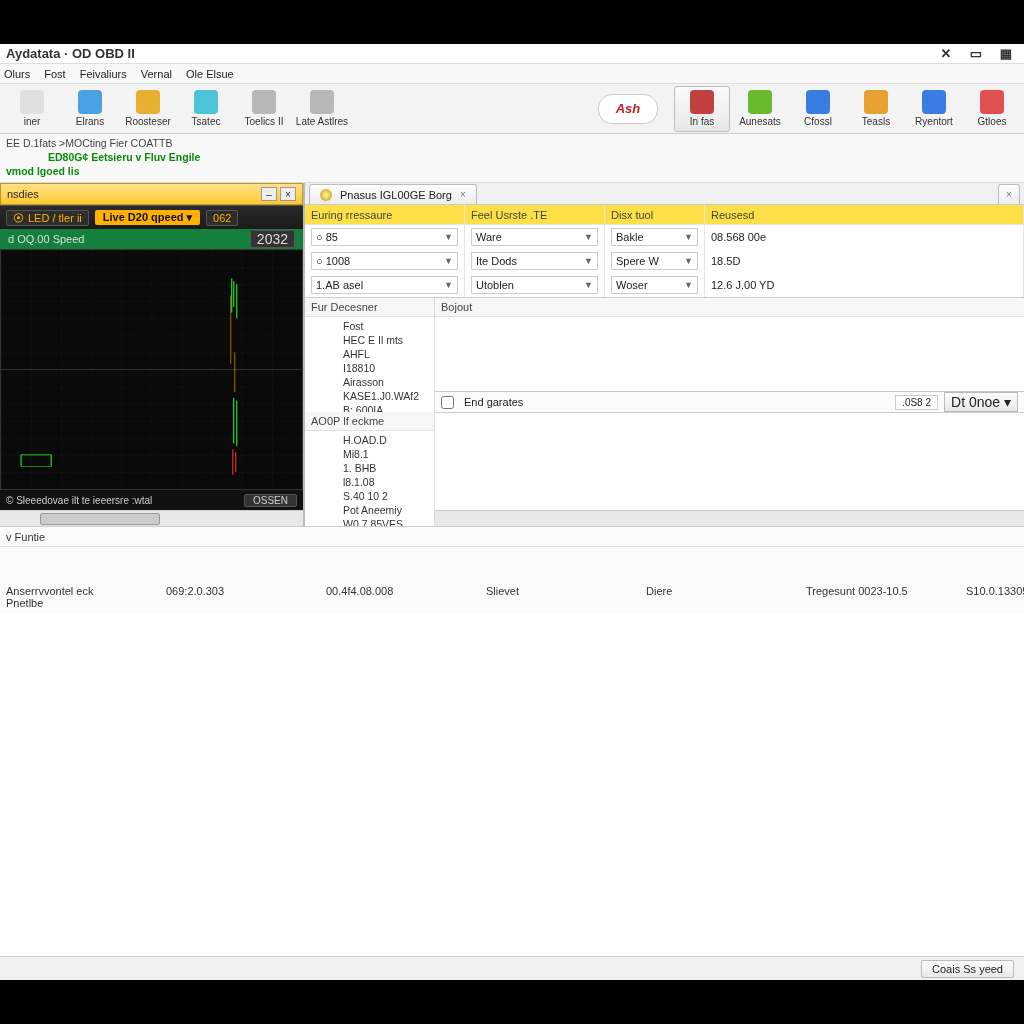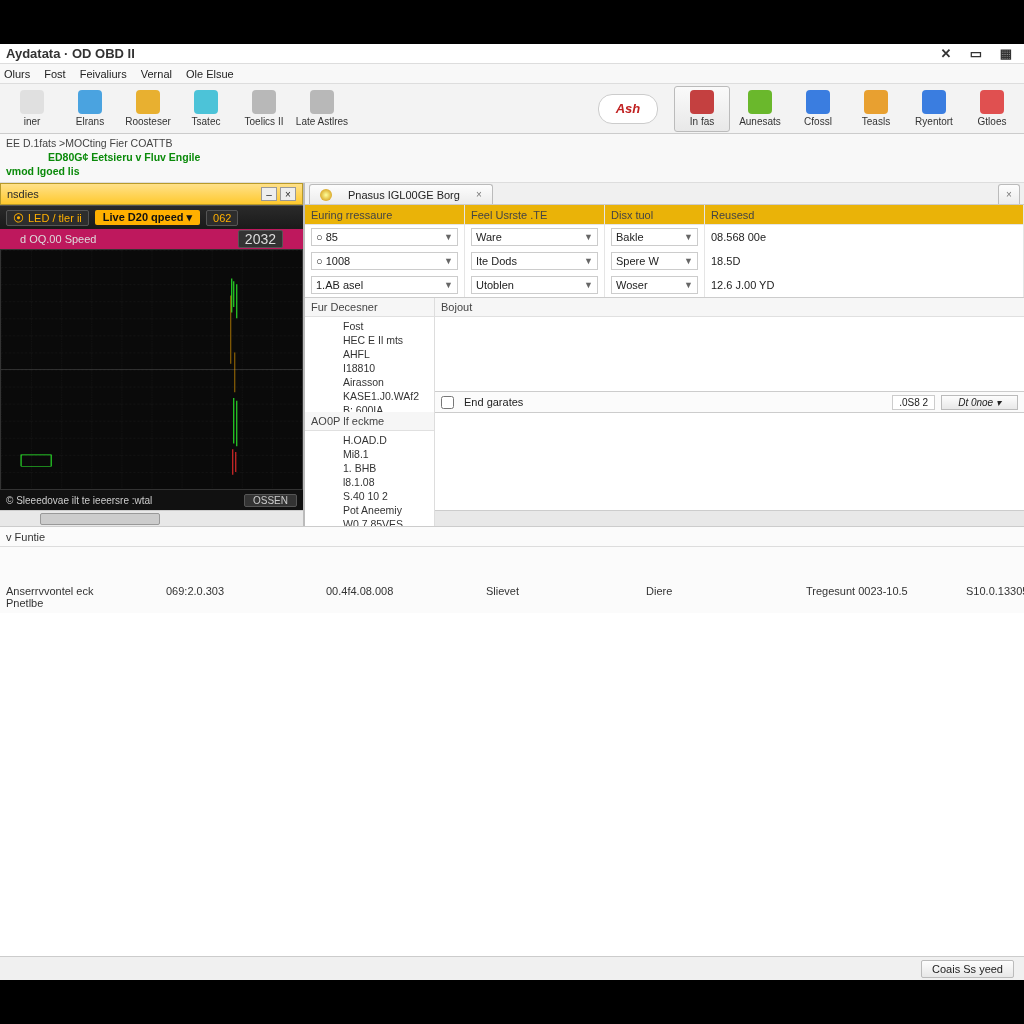--- a/index.html
+++ b/index.html
@@ -19,51 +19,51 @@
 .status-lines .l2 { color: #0a8a0a; font-weight: bold; padding-left: 42px; }
 .status-lines .l3 { color: #0a8a0a; font-weight: bold; }
 .workspace { flex: 1; display: flex; min-height: 0; }
 .left-panel { width: 305px; display: flex; flex-direction: column; border-right: 2px solid #bbb; }
 .panel-tabhdr { height: 22px; background: linear-gradient(#ffe18a,#ffc92e); border: 1px solid #b89a2a; display: flex; align-items: center; padding: 0 6px; font-size: 11px; color: #2a2a2a; }
 .panel-tabhdr .hspacer { flex: 1; }
 .panel-tabhdr .hbtn { width: 16px; height: 14px; background: #eee; border: 1px solid #999; margin-left: 3px; display: inline-flex; align-items: center; justify-content: center; font-size: 10px; cursor: pointer; }
 .panel-subbar { height: 24px; background: linear-gradient(#2a2a2a,#1a1a1a); display: flex; align-items: center; padding: 0 6px; gap: 6px; color: #ffb000; font-size: 11px; border-top: 1px solid #555; }
 .panel-subbar .chip { background: #2d2d2d; border: 1px solid #555; color: #ffb000; padding: 1px 6px; border-radius: 2px; display: inline-flex; align-items: center; gap: 4px; cursor: pointer; }
 .panel-subbar .live { background: #ffb000; color: #111; padding: 1px 8px; border-radius: 2px; font-weight: bold; cursor: pointer; }
-.graph-head { height: 20px; background: #be185d; color: #ddd; display: flex; align-items: center; padding: 0 20px; font-size: 11px; }
+.graph-head { height: 20px; background: #15803d; color: #ddd; display: flex; align-items: center; padding: 0 8px; font-size: 11px; }
 .graph-head .spacer { flex: 1; }
 .graph-head .num { background: #333; border: 1px solid #555; padding: 0 6px; border-radius: 2px; font-size: 14px; }
 .graph { flex: 1; background: #0a0a0a; position: relative; border: 1px solid #333; margin: 0; overflow: hidden; }
 .graph svg { width: 100%; height: 100%; display: block; }
 .graph-footer { height: 20px; background: #111; color: #ccc; display: flex; align-items: center; padding: 0 6px; font-size: 10px; }
 .graph-footer .spacer { flex: 1; }
 .graph-footer .btn { background: #333; border: 1px solid #555; padding: 0 8px; border-radius: 2px; cursor: pointer; }
 .hscroll { height: 16px; background: #e8e8e8; border-top: 1px solid #ccc; position: relative; }
 .hscroll .thumb { position: absolute; left: 40px; top: 2px; width: 120px; height: 12px; background: #ccc; border: 1px solid #999; border-radius: 2px; }
 .right-panel { flex: 1; display: flex; flex-direction: column; background: #fff; min-width: 0; }
 .rtabs { height: 22px; display: flex; align-items: flex-end; padding: 0 4px; gap: 2px; background: #f0f0f0; border-bottom: 1px solid #ccc; }
-.rtab { height: 20px; padding: 0 10px; background: linear-gradient(#fdfdfd,#ececec); border: 1px solid #bbb; border-bottom: none; border-radius: 3px 3px 0 0; display: flex; align-items: center; gap: 16px; font-size: 11px; cursor: pointer; }
+.rtab { height: 20px; padding: 0 10px; background: linear-gradient(#fdfdfd,#ececec); border: 1px solid #bbb; border-bottom: none; border-radius: 3px 3px 0 0; display: flex; align-items: center; gap: 8px; font-size: 11px; cursor: pointer; }
 .rtab .x { font-size: 10px; color: #777; cursor: pointer; }
 .filters { display: grid; grid-template-columns: 160px 140px 100px 1fr; border-bottom: 1px solid #ccc; }
 .fcell { padding: 3px 6px; border-right: 1px solid #e5e5e5; font-size: 11px; display: flex; align-items: center; min-height: 20px; }
-.fcell.head { background: #eab308; color: #444; font-weight: normal; border-bottom: 1px solid #e5e5e5; }
+.fcell.head { background: #fde047; color: #444; font-weight: normal; border-bottom: 1px solid #e5e5e5; }
 .fcell .sel { flex: 1; border: 1px solid #ccc; background: #fff; height: 18px; padding: 0 4px; display: flex; align-items: center; justify-content: space-between; font-size: 11px; cursor: pointer; }
 .fcell .sel .caret { color: #666; font-size: 9px; }
 .lists { flex: 1; display: grid; grid-template-columns: 130px 1fr; min-height: 0; }
 .list-col { border-right: 1px solid #ddd; overflow: hidden; display: flex; flex-direction: column; }
 .list-head { padding: 3px 6px; background: #f6f6f6; border-bottom: 1px solid #e0e0e0; font-size: 11px; color: #444; }
 .list-body { flex: 1; overflow: auto; padding: 2px 0; margin-left: 30px; }
 .list-body .item { padding: 1px 8px; font-size: 10.5px; color: #333; white-space: nowrap; cursor: pointer; }
 .mid-area { display: flex; flex-direction: column; min-width: 0; }
 .mid-top { flex: 1; }
 .mid-bar { height: 22px; border-top: 1px solid #ccc; border-bottom: 1px solid #ccc; display: flex; align-items: center; padding: 0 6px; gap: 6px; background: #fbfbfb; }
 .mid-bar input[type=checkbox] { margin-right: 4px; }
 .mid-bar .spacer { flex: 1; }
 .mid-bar .val { border: 1px solid #ccc; padding: 1px 6px; background: #fff; font-size: 10px; }
-.mid-bar .btn2 { border: 1px solid #bbb; background: linear-gradient(#fdfdfd,#e8e8e8); padding: 1px 16px; font-size: 10px; cursor: pointer; font-style: italic; }
+.mid-bar .btn2 { border: 1px solid #bbb; background: linear-gradient(#fdfdfd,#e8e8e8); padding: 1px 6px; font-size: 14px; cursor: pointer; }
 .bottom-scroll { height: 16px; background: #e8e8e8; border-top: 1px solid #ccc; }
 .footer-panel { border-top: 1px solid #ccc; background: #fbfbfb; }
 .footer-head { height: 20px; display: flex; align-items: center; padding: 0 6px; font-size: 11px; color: #333; border-bottom: 1px solid #ddd; }
 .footer-row { display: flex; padding: 4px 6px; gap: 40px; font-size: 11px; color: #333; margin-top: 34px; }
 .footer-row span { min-width: 120px; }
 .statusbar { height: 24px; border-top: 1px solid #ccc; background: #f0f0f0; display: flex; align-items: center; justify-content: flex-end; padding: 0 10px; }
 .statusbar .sbtn { border: 1px solid #bbb; background: linear-gradient(#fdfdfd,#e8e8e8); padding: 2px 10px; font-size: 11px; cursor: pointer; border-radius: 2px; }
 .blank { flex: 1; background: #fff; }
 </style>
 </head>

